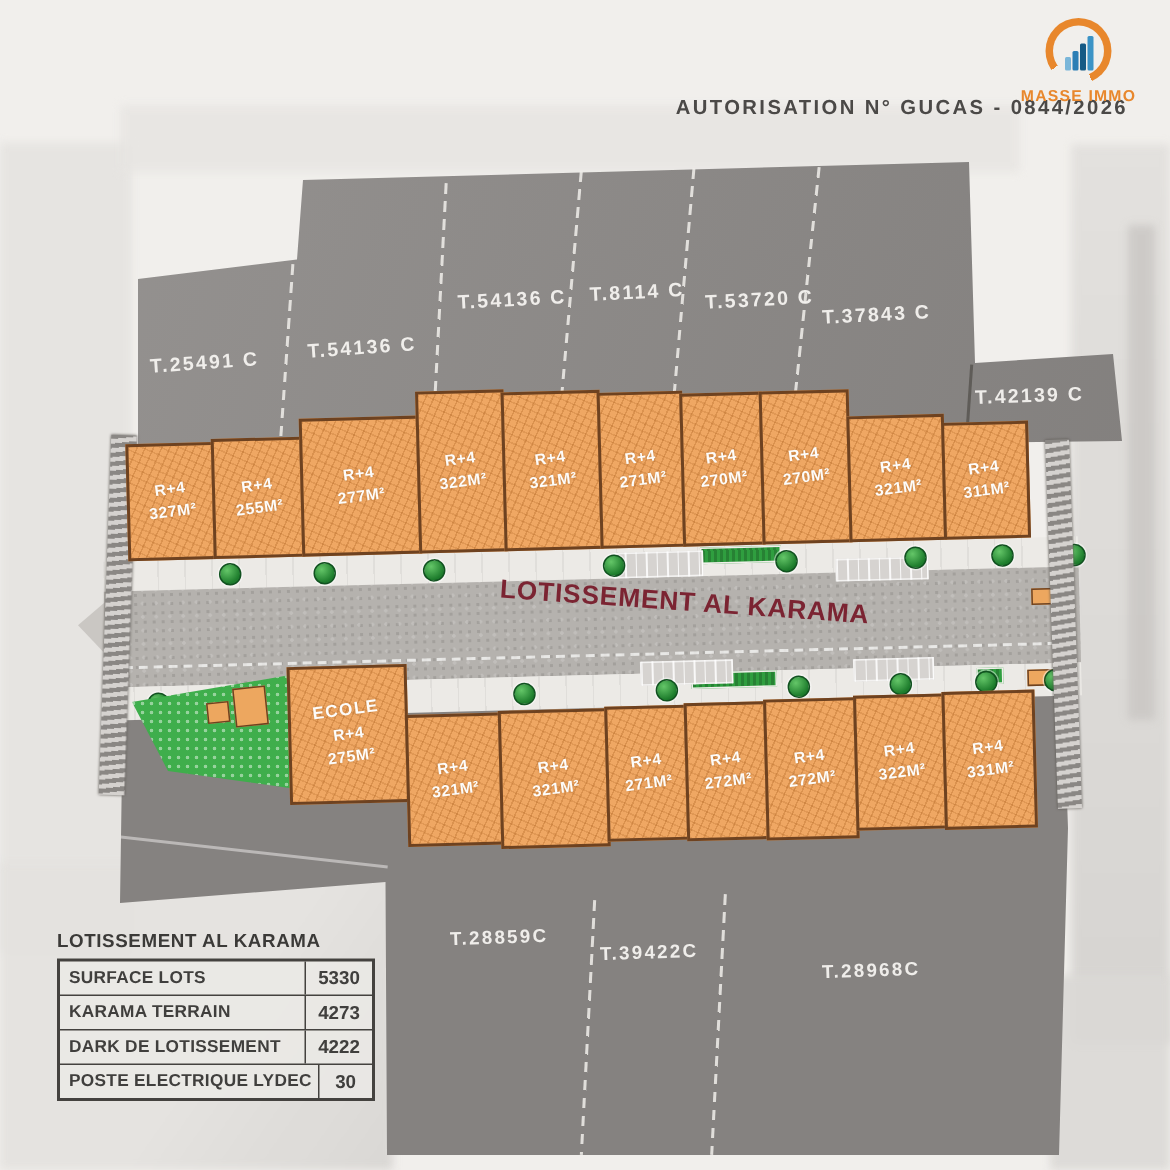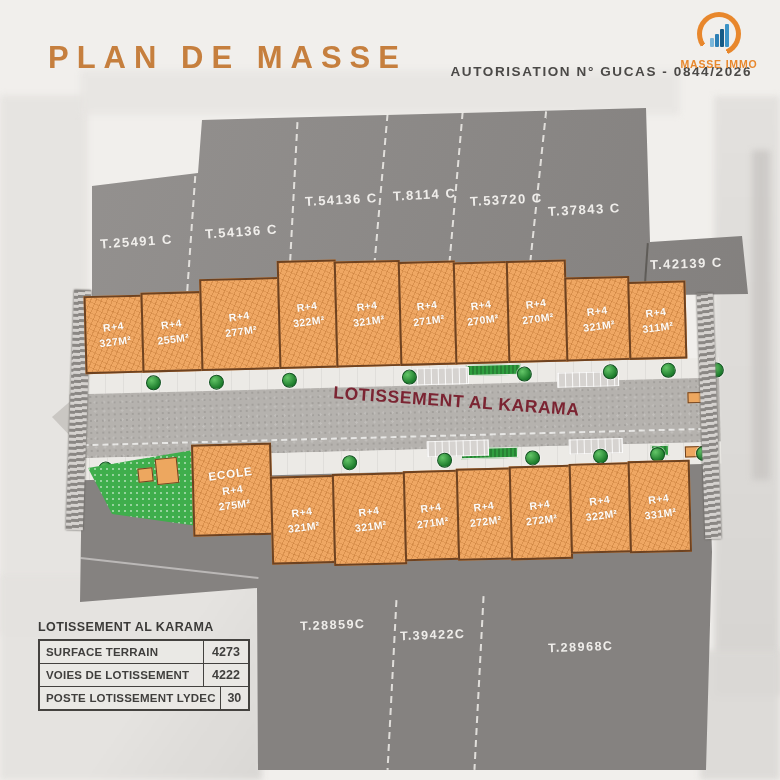--- a/index.html
+++ b/index.html
@@ -81,21 +81,20 @@
 
 <div id="stage">
 
   <div class="abs aer" style="left:714px;top:96px;width:66px;height:600px;background:linear-gradient(180deg,#e2e0dd,#d4d2cf);opacity:.9;"></div>
   <div class="abs aer" style="left:752px;top:150px;width:18px;height:330px;background:#c9c6c3;opacity:.8;"></div>
   <div class="abs aer" style="left:0;top:95px;width:88px;height:540px;background:#e4e2df;opacity:.8;"></div>
   <div class="abs aer" style="left:0;top:575px;width:262px;height:205px;background:linear-gradient(125deg,#e4e2df 55%,#d7d5d2);opacity:.9;"></div>
   <div class="abs aer" style="left:700px;top:650px;width:80px;height:130px;background:#dbd9d6;opacity:.9;"></div>
   <div class="abs aer" style="left:80px;top:70px;width:600px;height:45px;background:#e7e5e2;opacity:.8;"></div>
 
-  <div class="abs plan-title">PLAN DE MASSE</div>
   <div class="abs auth-text">AUTORISATION N° GUCAS - 0844/2026</div>
   <div class="abs logo-box">
     <div class="logo-ring">
       <div class="logo-bars">
         <i style="height:9px;background:#7ab6d9;"></i>
           <i style="height:13px;background:#2d7fb5;"></i>
           <i style="height:18px;background:#155a85;"></i>
           <i style="height:23px;background:#3b93c6;"></i>
       </div>
     </div>
@@ -286,26 +285,30 @@
           <div>R+4</div>
           <div>331M²</div>
         </div>
       </div>
     </div>
 
   <div class="abs tbl-wrap">
     <div class="tbl-title">LOTISSEMENT AL KARAMA</div>
     <div class="tbl" id="tbl-body">
         <div class="tbl-row">
-          <div class="td-label">SURFACE TERRAIN</div>
+          <div class="td-label">SURFACE LOTS</div>
+          <div class="td-value">5330</div>
+        </div>
+        <div class="tbl-row">
+          <div class="td-label">KARAMA TERRAIN</div>
           <div class="td-value">4273</div>
         </div>
         <div class="tbl-row">
-          <div class="td-label">VOIES DE LOTISSEMENT</div>
+          <div class="td-label">DARK DE LOTISSEMENT</div>
           <div class="td-value">4222</div>
         </div>
         <div class="tbl-row">
-          <div class="td-label">POSTE LOTISSEMENT LYDEC</div>
+          <div class="td-label">POSTE ELECTRIQUE LYDEC</div>
           <div class="td-value">30</div>
         </div>
       </div>
   </div>
 </div>
 
 </body></html>

